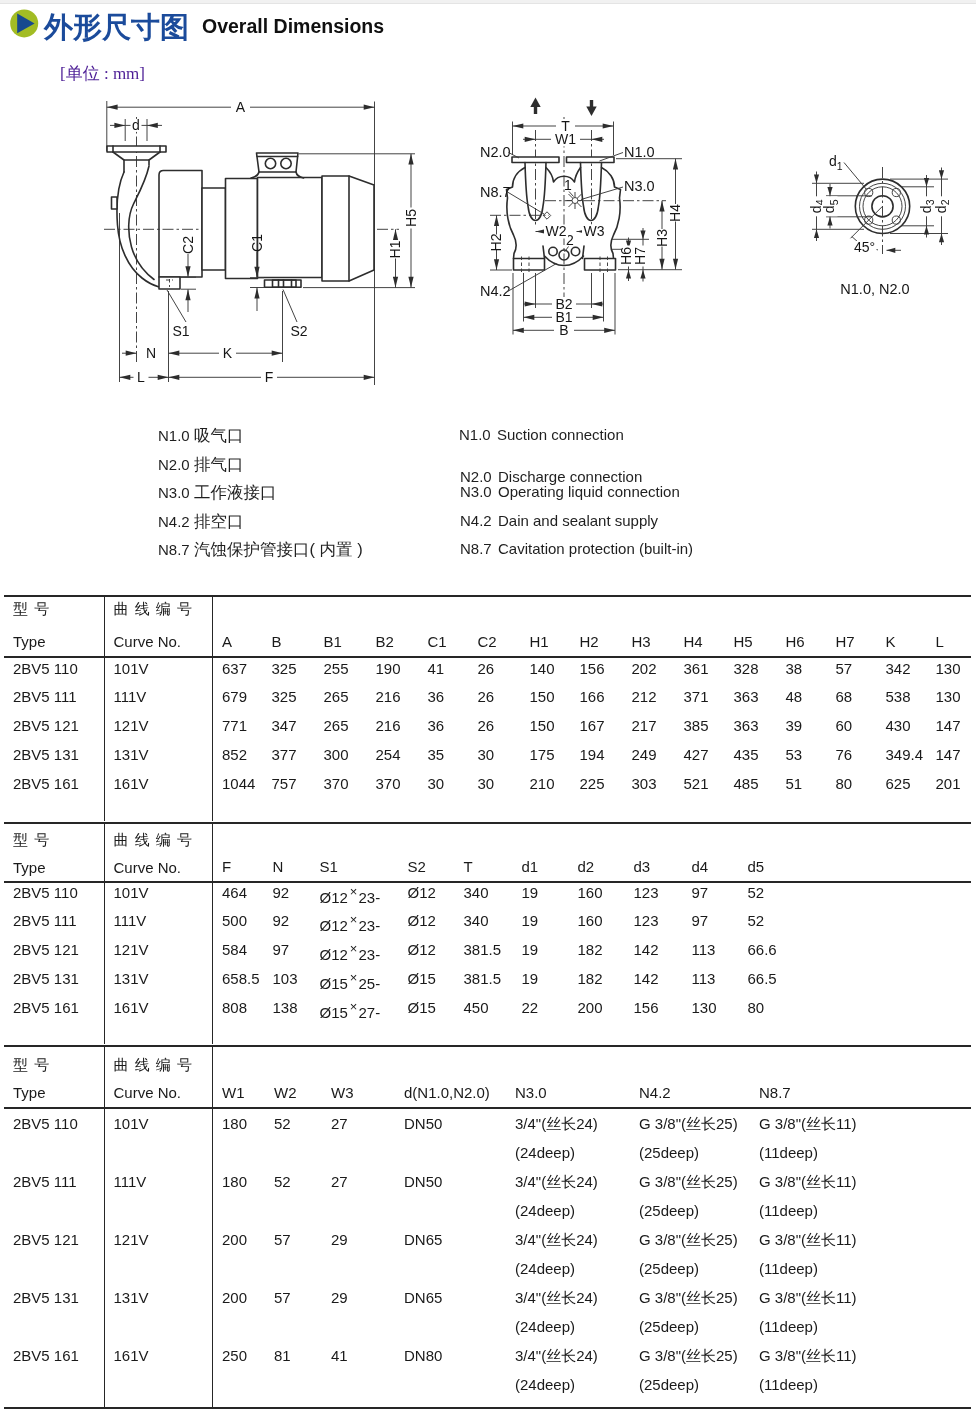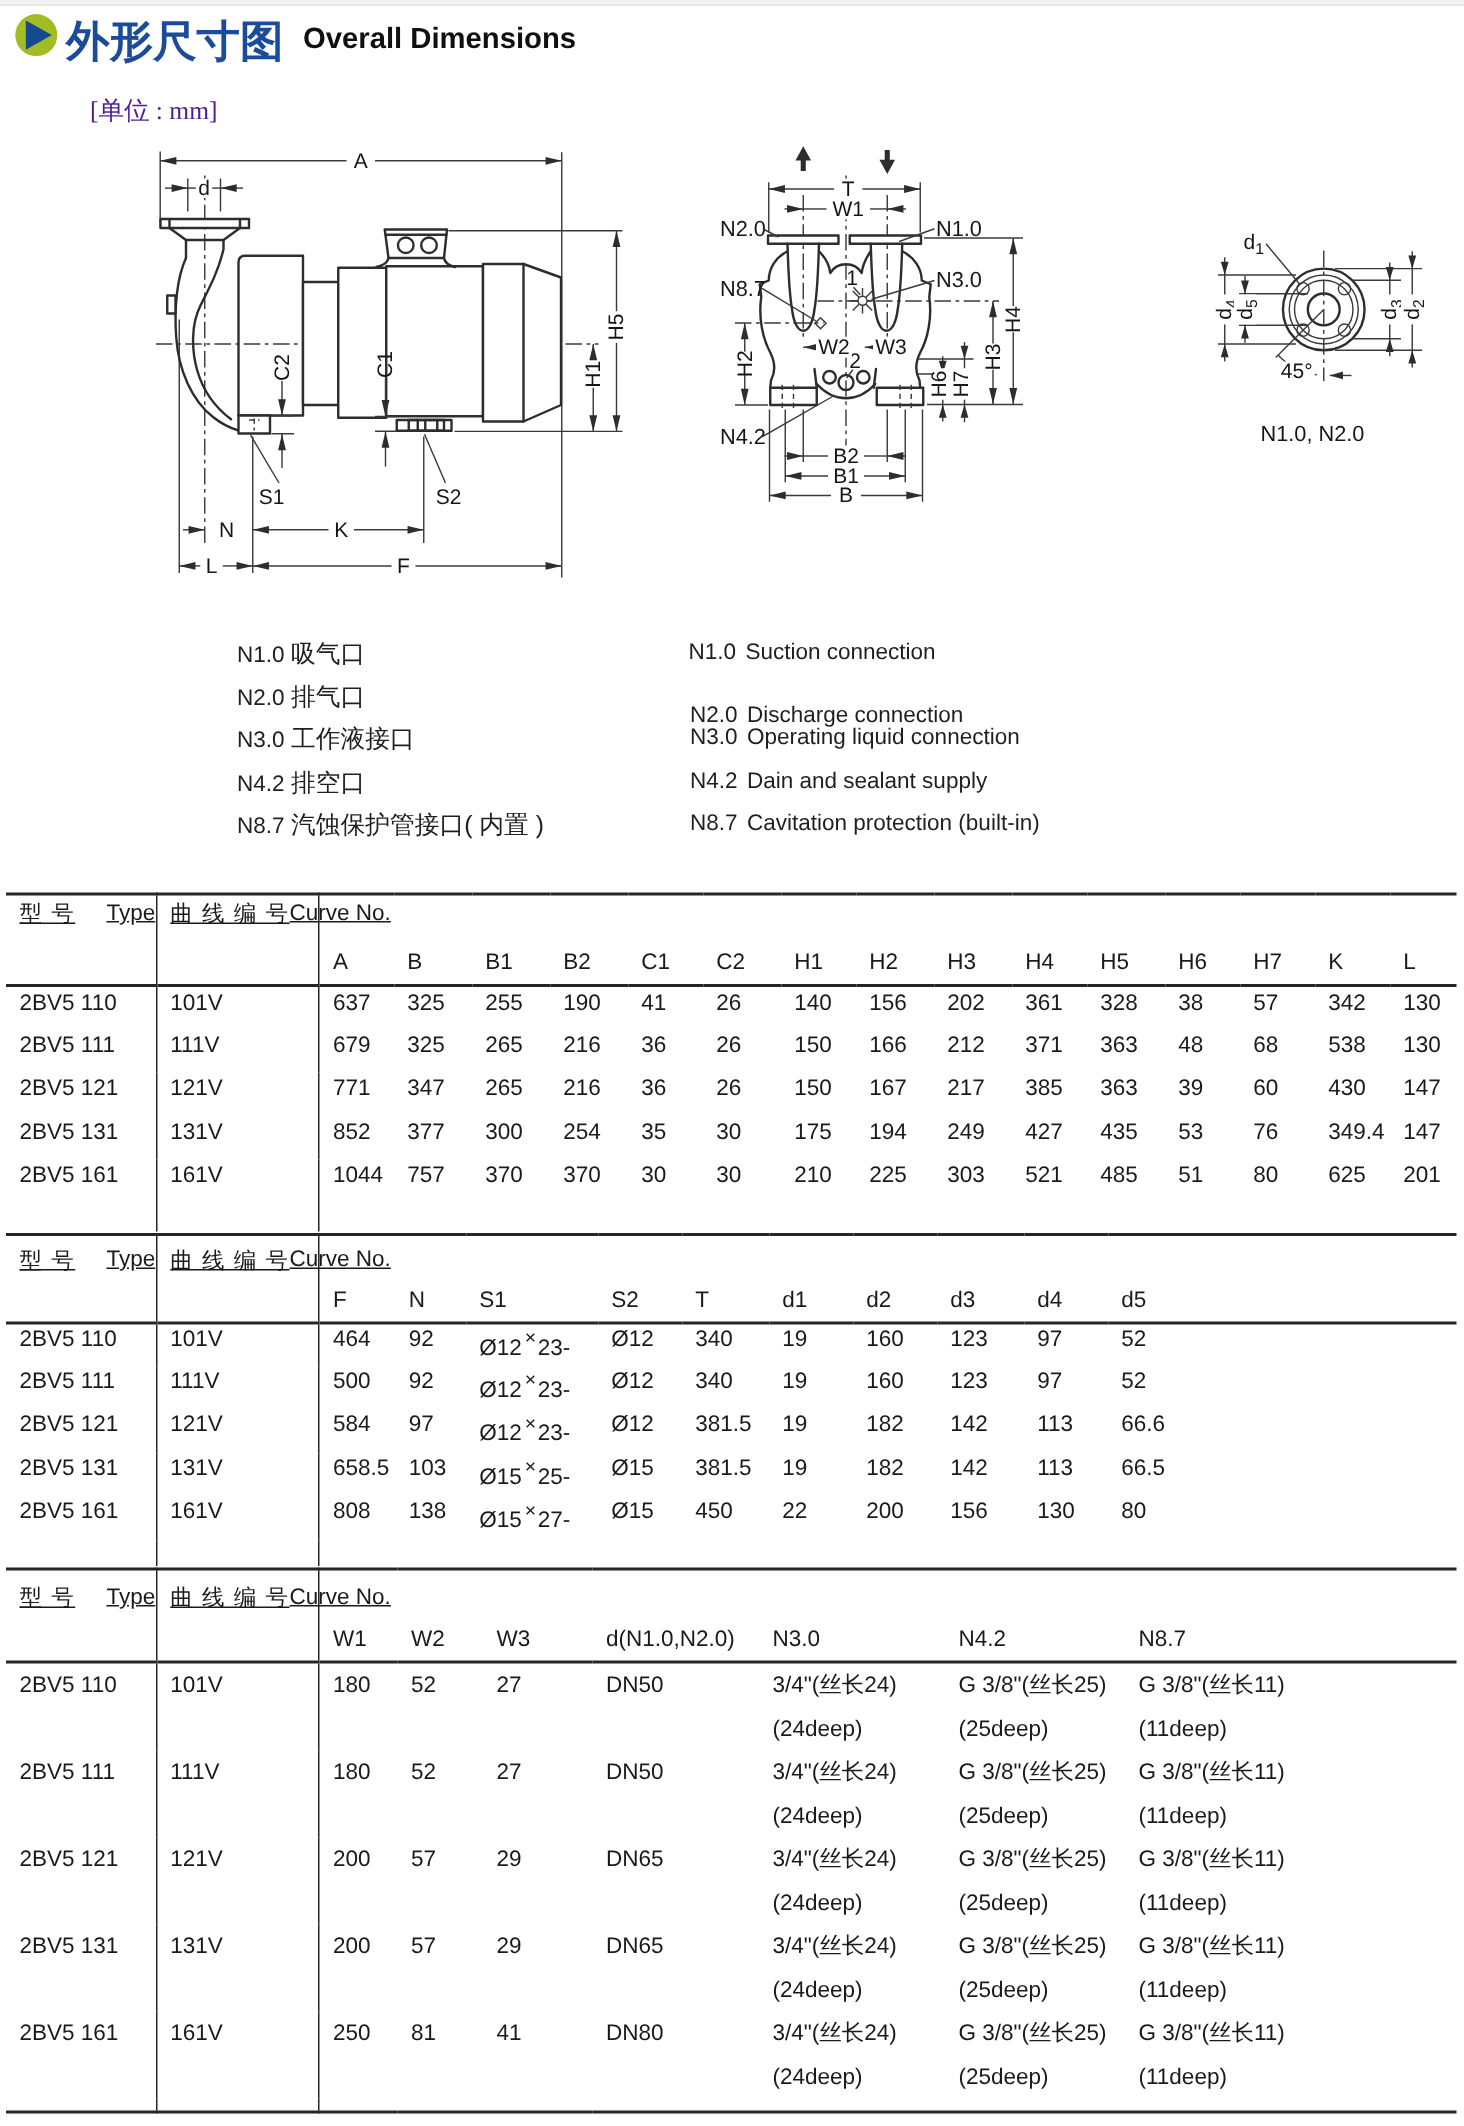--- a/index.html
+++ b/index.html
@@ -39,21 +39,21 @@
 
 table.dim { position:absolute; left:4px; border-collapse:collapse; table-layout:fixed;
             font-size:15px; color:#1a1a1a; }
 table.dim td, table.dim th { font-weight:normal; text-align:left; vertical-align:middle;
             padding:0 0 0 9px; overflow:visible; white-space:nowrap; }
 table.dim tbody td { vertical-align:top; padding-top:2.5px; line-height:16px; }
 table.dim .cd  { border-right:1.6px solid #262626; }  
 table.dim thead td { border-bottom:2px solid #262626; }
 table.dim { border-top:2px solid #262626; }
 table#t3d { border-bottom:2px solid #262626; }
-.hcell { display:flex; flex-direction:row; justify-content:space-between;text-decoration:underline; }
+.hcell { display:flex; flex-direction:column; justify-content:space-between; }
 .hz { font-size:15px; letter-spacing:1px; }
 .colhdr { vertical-align:bottom !important; padding-bottom:6px !important; }
 .t3cell { vertical-align:top !important; padding-top:0 !important; }
 .t3cell div { line-height:29px; height:29px; }
 .typetop { vertical-align:top !important; padding-top:7px !important; }
 sup.x { font-size:13px; position:relative; top:-1px; margin:0 1px 0 2px; }
 </style>
 </head>
 <body>
 

